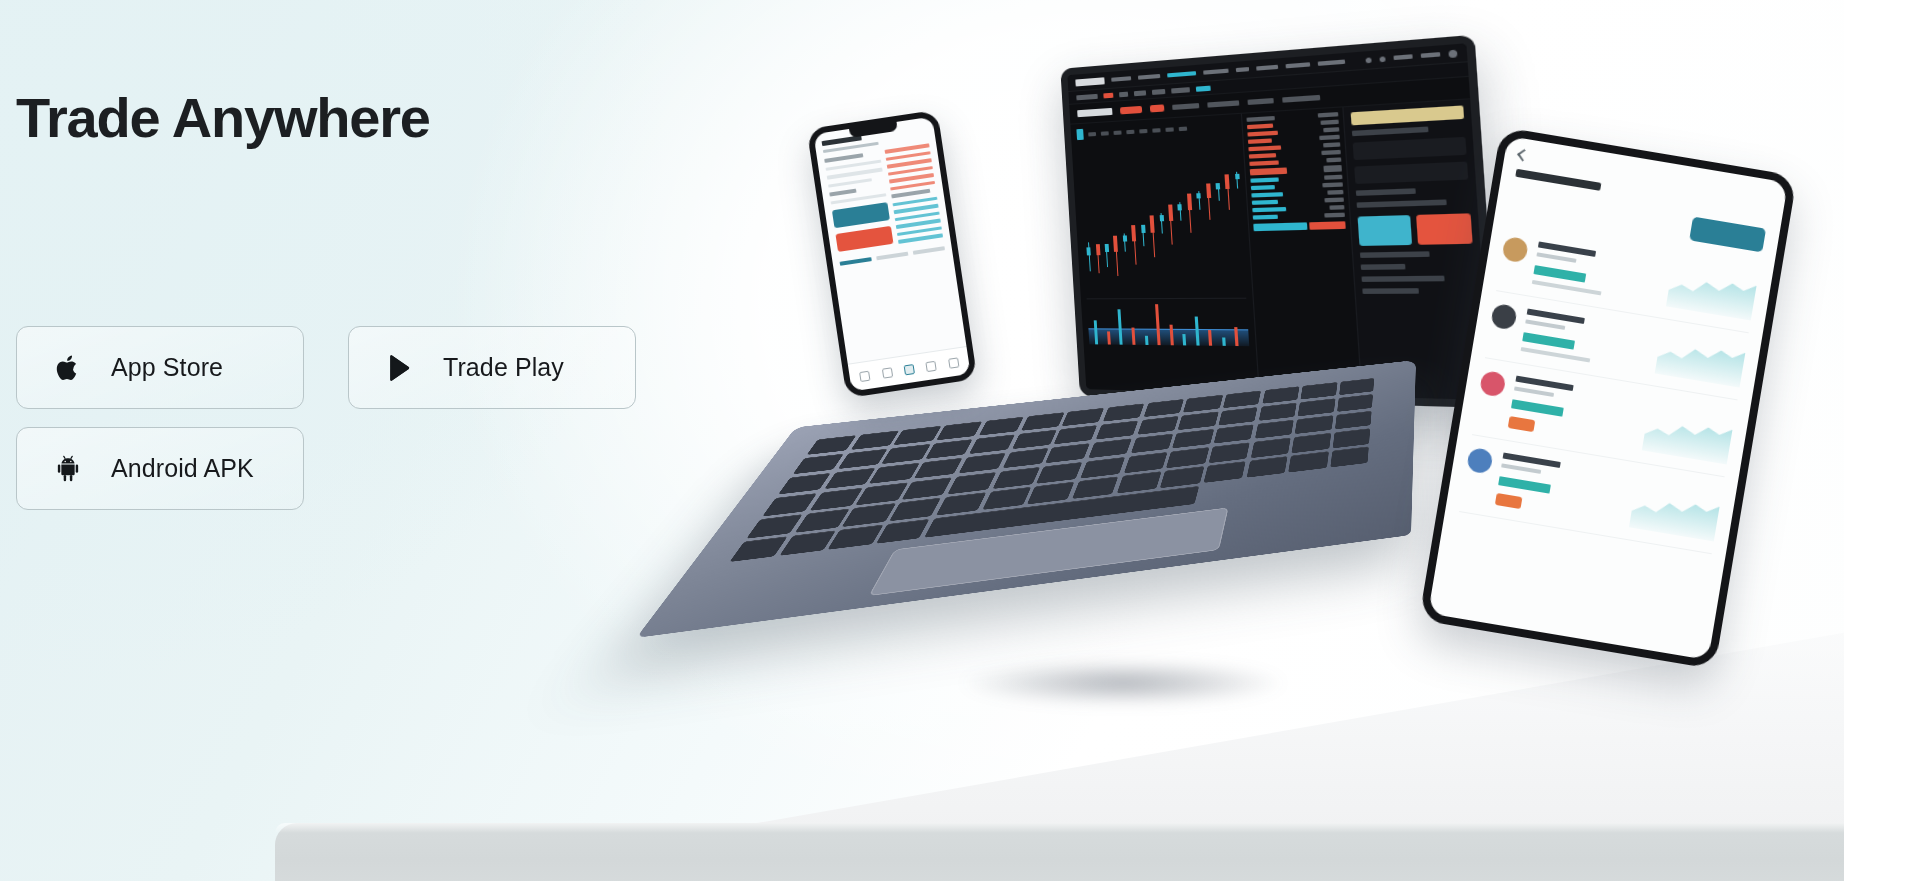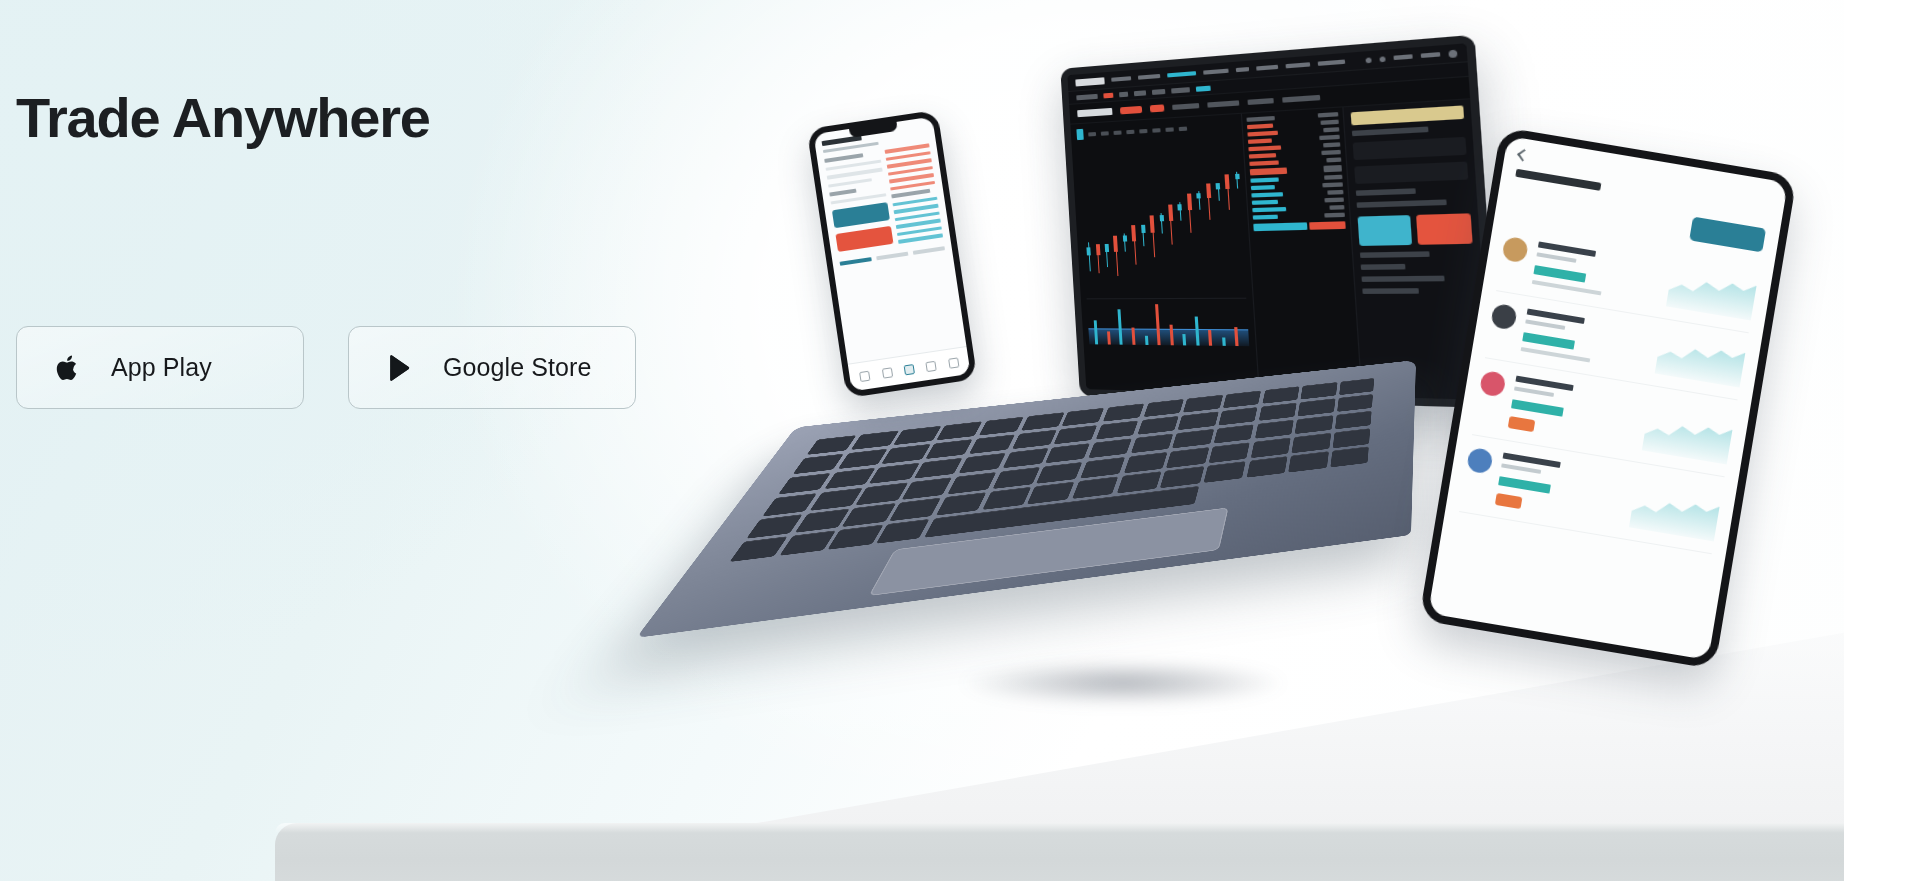--- a/index.html
+++ b/index.html
@@ -265,33 +265,49 @@
 
   <div class="btn-grid">
 
     <div class="dl-btn">
       <span class="ico">
         <svg width="26" height="30" viewBox="0 0 24 28" fill="currentColor">
           <path d="M17.1 14.7c0-3 2.4-4.4 2.5-4.5-1.4-2-3.5-2.3-4.2-2.3-1.8-.2-3.5 1-4.4 1-.9 0-2.3-1-3.8-1-1.9 0-3.7 1.1-4.7 2.9-2 3.5-.5 8.6 1.4 11.5.9 1.4 2 2.9 3.5 2.9 1.4-.1 1.9-.9 3.6-.9s2.2.9 3.7.9c1.5 0 2.5-1.4 3.4-2.8 1.1-1.6 1.5-3.1 1.6-3.2-.1 0-3-1.2-3-4.5z"></path>
           <path d="M14.6 5.8c.8-.9 1.3-2.2 1.1-3.5-1.1.1-2.5.8-3.3 1.7-.7.8-1.3 2.1-1.2 3.3 1.2.1 2.5-.6 3.4-1.5z"></path>
         </svg>
       </span>
-      <span class="lbl">App Play</span>
+      <span class="lbl">App Store</span>
     </div>
 
     <div class="dl-btn">
       <span class="ico">
         <svg width="26" height="28" viewBox="0 0 24 26" fill="none" stroke="currentColor" stroke-width="2" stroke-linejoin="round">
           <path d="M4 2.2 19.5 13 4 23.8z" fill="currentColor" fill-opacity="0"></path>
           <path d="M4 2.2 19.5 13 4 23.8z" fill="currentColor"></path>
         </svg>
       </span>
-      <span class="lbl">Google Store</span>
+      <span class="lbl">Trade Play</span>
     </div>
 
+    <div class="dl-btn">
+      <span class="ico">
+        <svg width="28" height="28" viewBox="0 0 24 24" fill="currentColor">
+          <path d="M6.3 8.2h11.4v8.1a1.1 1.1 0 0 1-1.1 1.1H7.4a1.1 1.1 0 0 1-1.1-1.1z"></path>
+          <rect x="3.3" y="8.2" width="2.1" height="7" rx="1.05"></rect>
+          <rect x="18.6" y="8.2" width="2.1" height="7" rx="1.05"></rect>
+          <rect x="8.3" y="17.2" width="2.1" height="5.2" rx="1.05"></rect>
+          <rect x="13.6" y="17.2" width="2.1" height="5.2" rx="1.05"></rect>
+          <path d="M6.4 7.3c.3-2.6 2.7-4.5 5.6-4.5s5.3 1.9 5.6 4.5z"></path>
+          <path d="M8.4 1.2 9.5 3M15.6 1.2 14.5 3" stroke="currentColor" stroke-width="1.1" stroke-linecap="round"></path>
+          <circle cx="9.6" cy="5.5" r=".65" fill="#fff"></circle>
+          <circle cx="14.4" cy="5.5" r=".65" fill="#fff"></circle>
+        </svg>
+      </span>
+      <span class="lbl">Android APK</span>
+    </div>
 
 
   </div>
 
   <div class="devices">
 
     <div class="laptop">
       <div class="laptop-shadow"></div>
 
       <div class="lid">

